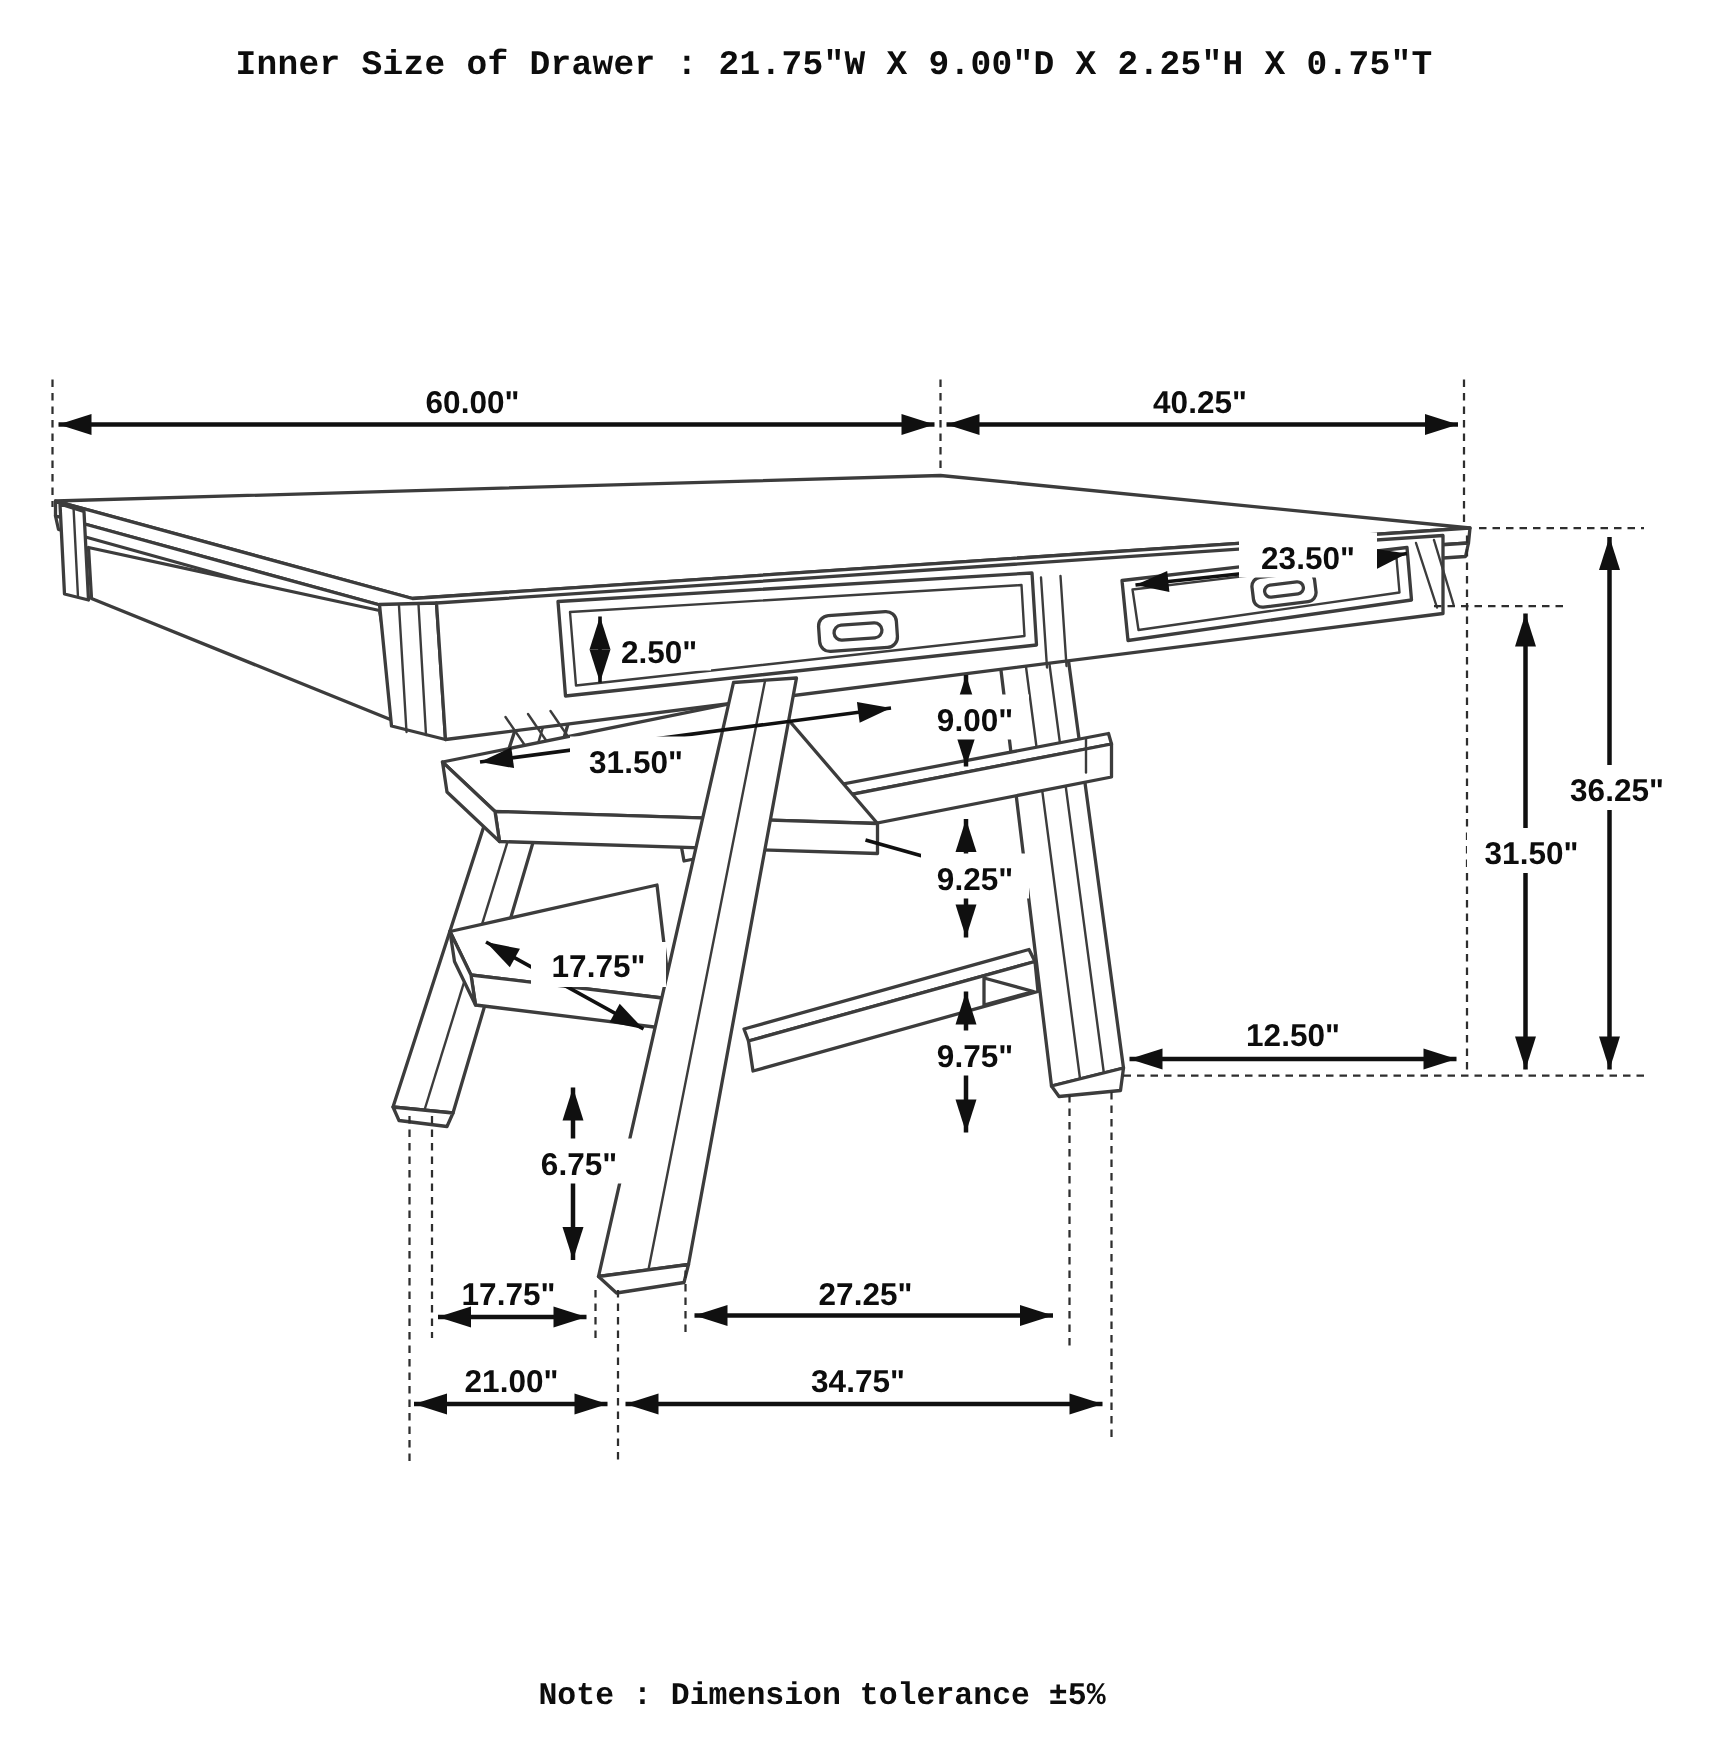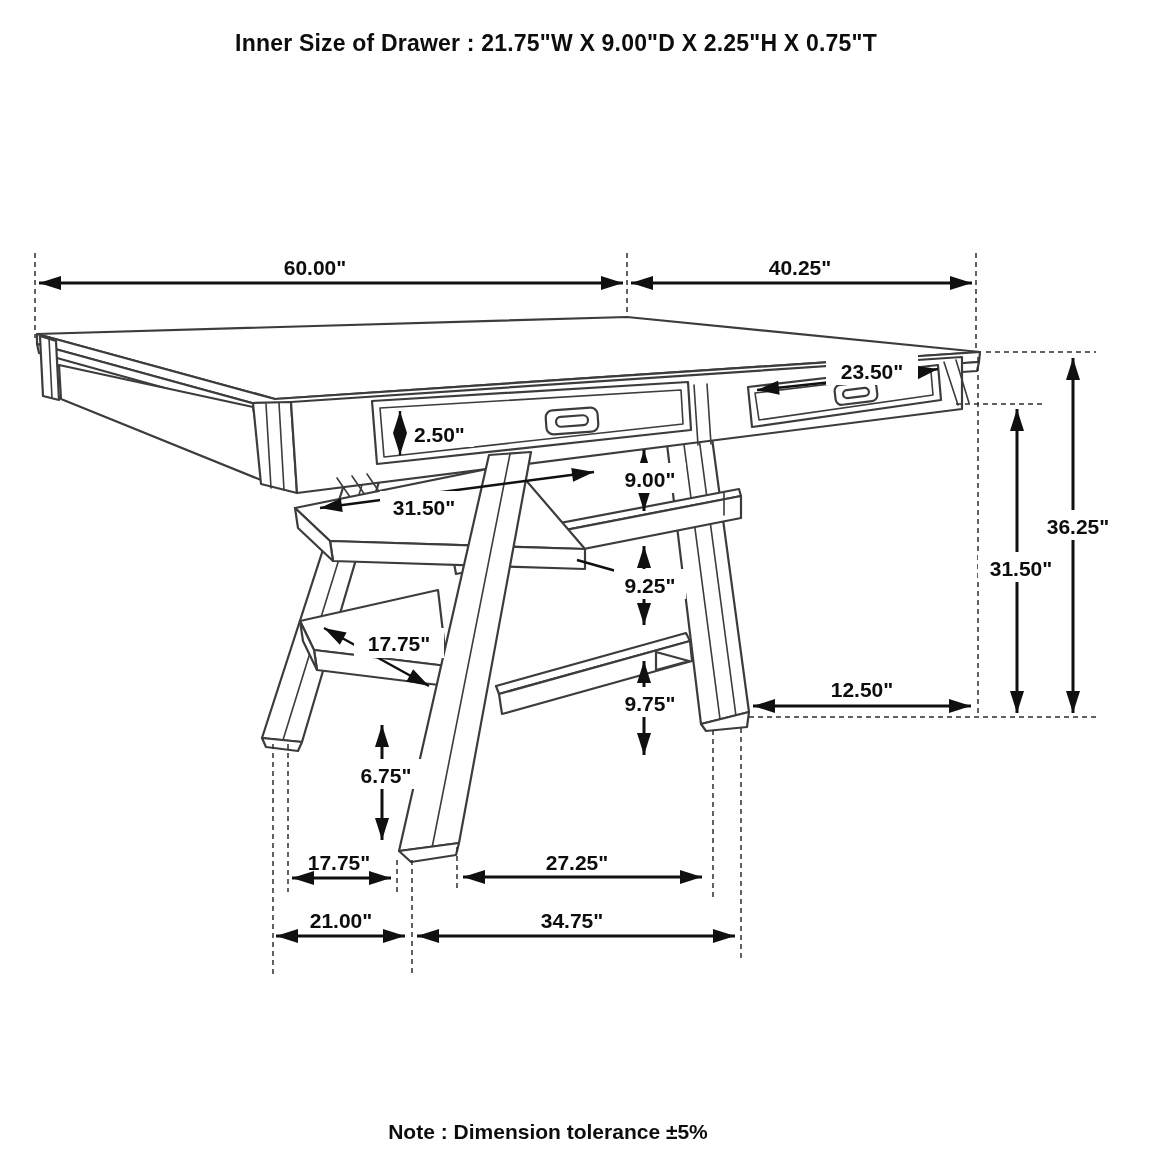--- a/index.html
+++ b/index.html
@@ -1,20 +1,20 @@
 <!DOCTYPE html>
 <html><head>
 <meta charset="utf-8">
 <style>
   html,body{margin:0;padding:0;background:#ffffff;}
   #stage{position:relative;width:1156px;height:1172px;background:#fff;overflow:hidden;
          font-family:"Liberation Sans", sans-serif;}
   #drawing{position:absolute;left:0;top:0;}
   .caption{position:absolute;left:0;right:0;text-align:center;color:#0d0d0d;
-           font-weight:bold;font-family:Liberation Sans, sans-serif;}
+           font-weight:bold;font-family:Liberation Mono, monospace;}
   #title{top:30px;font-size:23px;padding-right:44px;letter-spacing:.2px;}
   #note{top:1120px;font-size:21px;padding-right:60px;}
   .art{stroke:#3c3c3c;stroke-width:2.2;fill:#ffffff;stroke-linejoin:round;stroke-linecap:round;}
   .art .thin{stroke-width:1.6;fill:none;}
   .dimline{stroke:#101010;stroke-width:3;fill:none;}
   .dimline-thin{stroke:#101010;stroke-width:2.4;fill:none;}
   .guide{stroke:#2e2e2e;stroke-width:1.5;stroke-dasharray:5 4;fill:none;}
   .dim{font-family:"Liberation Sans", sans-serif;font-weight:bold;font-size:21px;fill:#0d0d0d;}
   .lblbg{fill:#ffffff;}
 </style>

